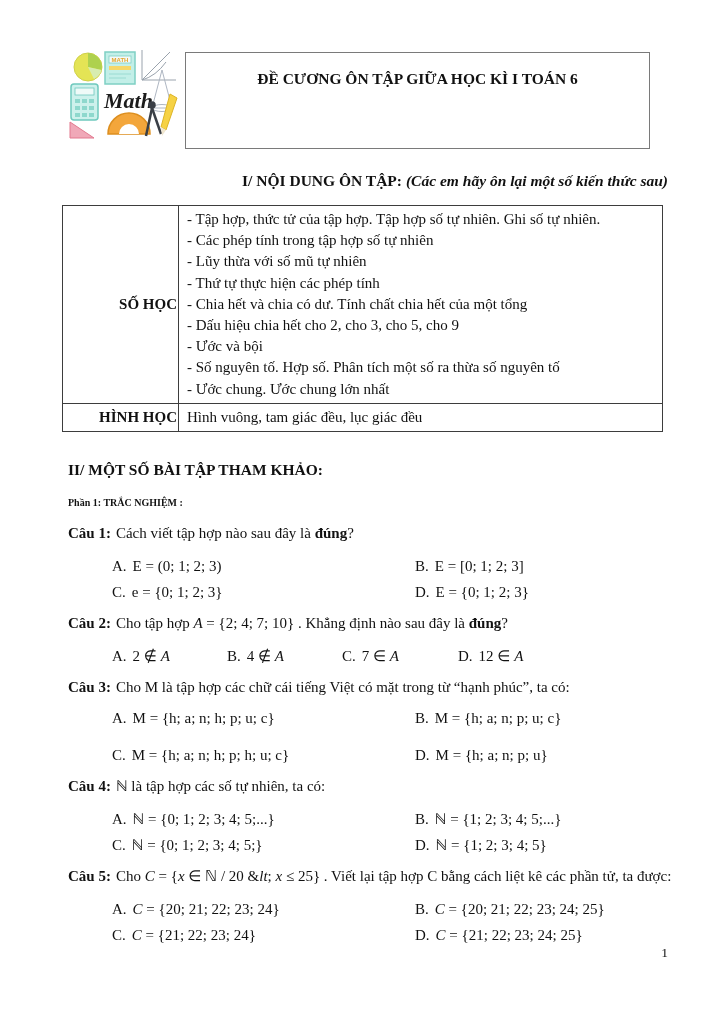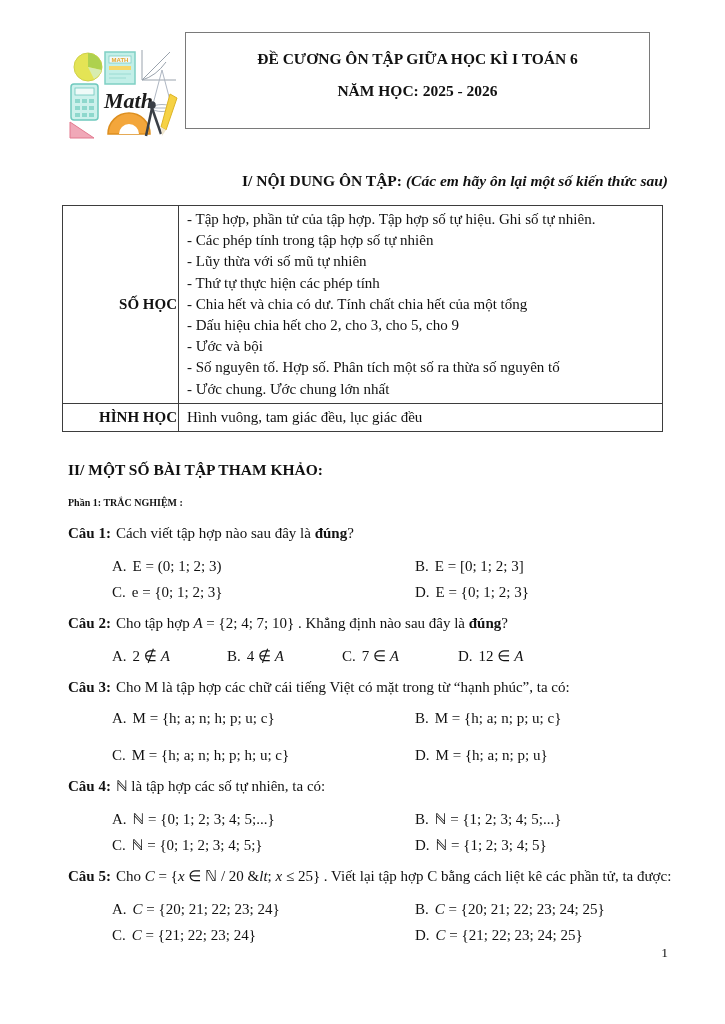--- a/index.html
+++ b/index.html
@@ -7,21 +7,21 @@
     position:relative;
     width:725px;height:1024px;
     background:#ffffff;
     font-family:"Liberation Serif", serif;
     color:#111;
     overflow:hidden;
   }
   
   .logo{position:absolute;left:66px;top:46px;width:114px;height:96px;}
   .title-box{
-    position:absolute;left:185px;top:32px;width:465px;height:97px;
+    position:absolute;left:185px;top:52px;width:465px;height:97px;
     border:1px solid #7a7a7a;box-sizing:border-box;text-align:center;
   }
   .title-line1{margin-top:15px;font-weight:bold;font-size:15.5px;line-height:21px;}
   .title-line2{margin-top:11px;font-weight:bold;font-size:15.5px;line-height:21px;}
   
   .content{position:absolute;left:0;top:0;width:100%;padding-top:170px;box-sizing:border-box;}
   .h1{margin:0 57px 0 68px;font-size:15.5px;line-height:21px;text-align:right;}
   .h1 .hb{font-weight:bold;}
   .h1 .hi{font-weight:bold;font-style:italic;margin-left:4px;}
   table.review{
@@ -115,33 +115,32 @@
     <g>
       <polygon points="104,48 111,52 100,84 95,81" fill="#f6d244" stroke="#ddb426" stroke-width="1"></polygon>
       <polygon points="100,84 95,81 96,90" fill="#f0e6cf"></polygon>
     </g>
 
     <polygon points="4,76 28,92 4,92" fill="#f0a8b8" stroke="#e2798f" stroke-width="1"></polygon>
   </svg>
 
   <div class="title-box">
     <div class="title-line1">ĐỀ CƯƠNG ÔN TẬP GIỮA HỌC KÌ I TOÁN 6</div>
-    <div class="title-line2">NĂM HỌC: 2025 - 2026</div>
   </div>
 
   <div class="content">
 
     <div class="h1"><span class="hb">I/ NỘI DUNG ÔN TẬP:</span><span class="hi">(Các em hãy ôn lại một số kiến thức sau)</span></div>
 
     <table class="review">
       <tbody id="review-table-body">
           <tr>
             <td class="tlabel">SỐ HỌC</td>
             <td class="tcontent">
-              <div>- Tập hợp, phần tử của tập hợp. Tập hợp số tự hiệu. Ghi số tự nhiên.</div>
+              <div>- Tập hợp, thức tử của tập hợp. Tập hợp số tự nhiên. Ghi số tự nhiên.</div>
               <div>- Các phép tính trong tập hợp số tự nhiên</div>
               <div>- Lũy thừa với số mũ tự nhiên</div>
               <div>- Thứ tự thực hiện các phép tính</div>
               <div>- Chia hết và chia có dư. Tính chất chia hết của một tổng</div>
               <div>- Dấu hiệu chia hết cho 2, cho 3, cho 5, cho 9</div>
               <div>- Ước và bội</div>
               <div>- Số nguyên tố. Hợp số. Phân tích một số ra thừa số nguyên tố</div>
               <div>- Ước chung. Ước chung lớn nhất</div>
             </td>
           </tr>

